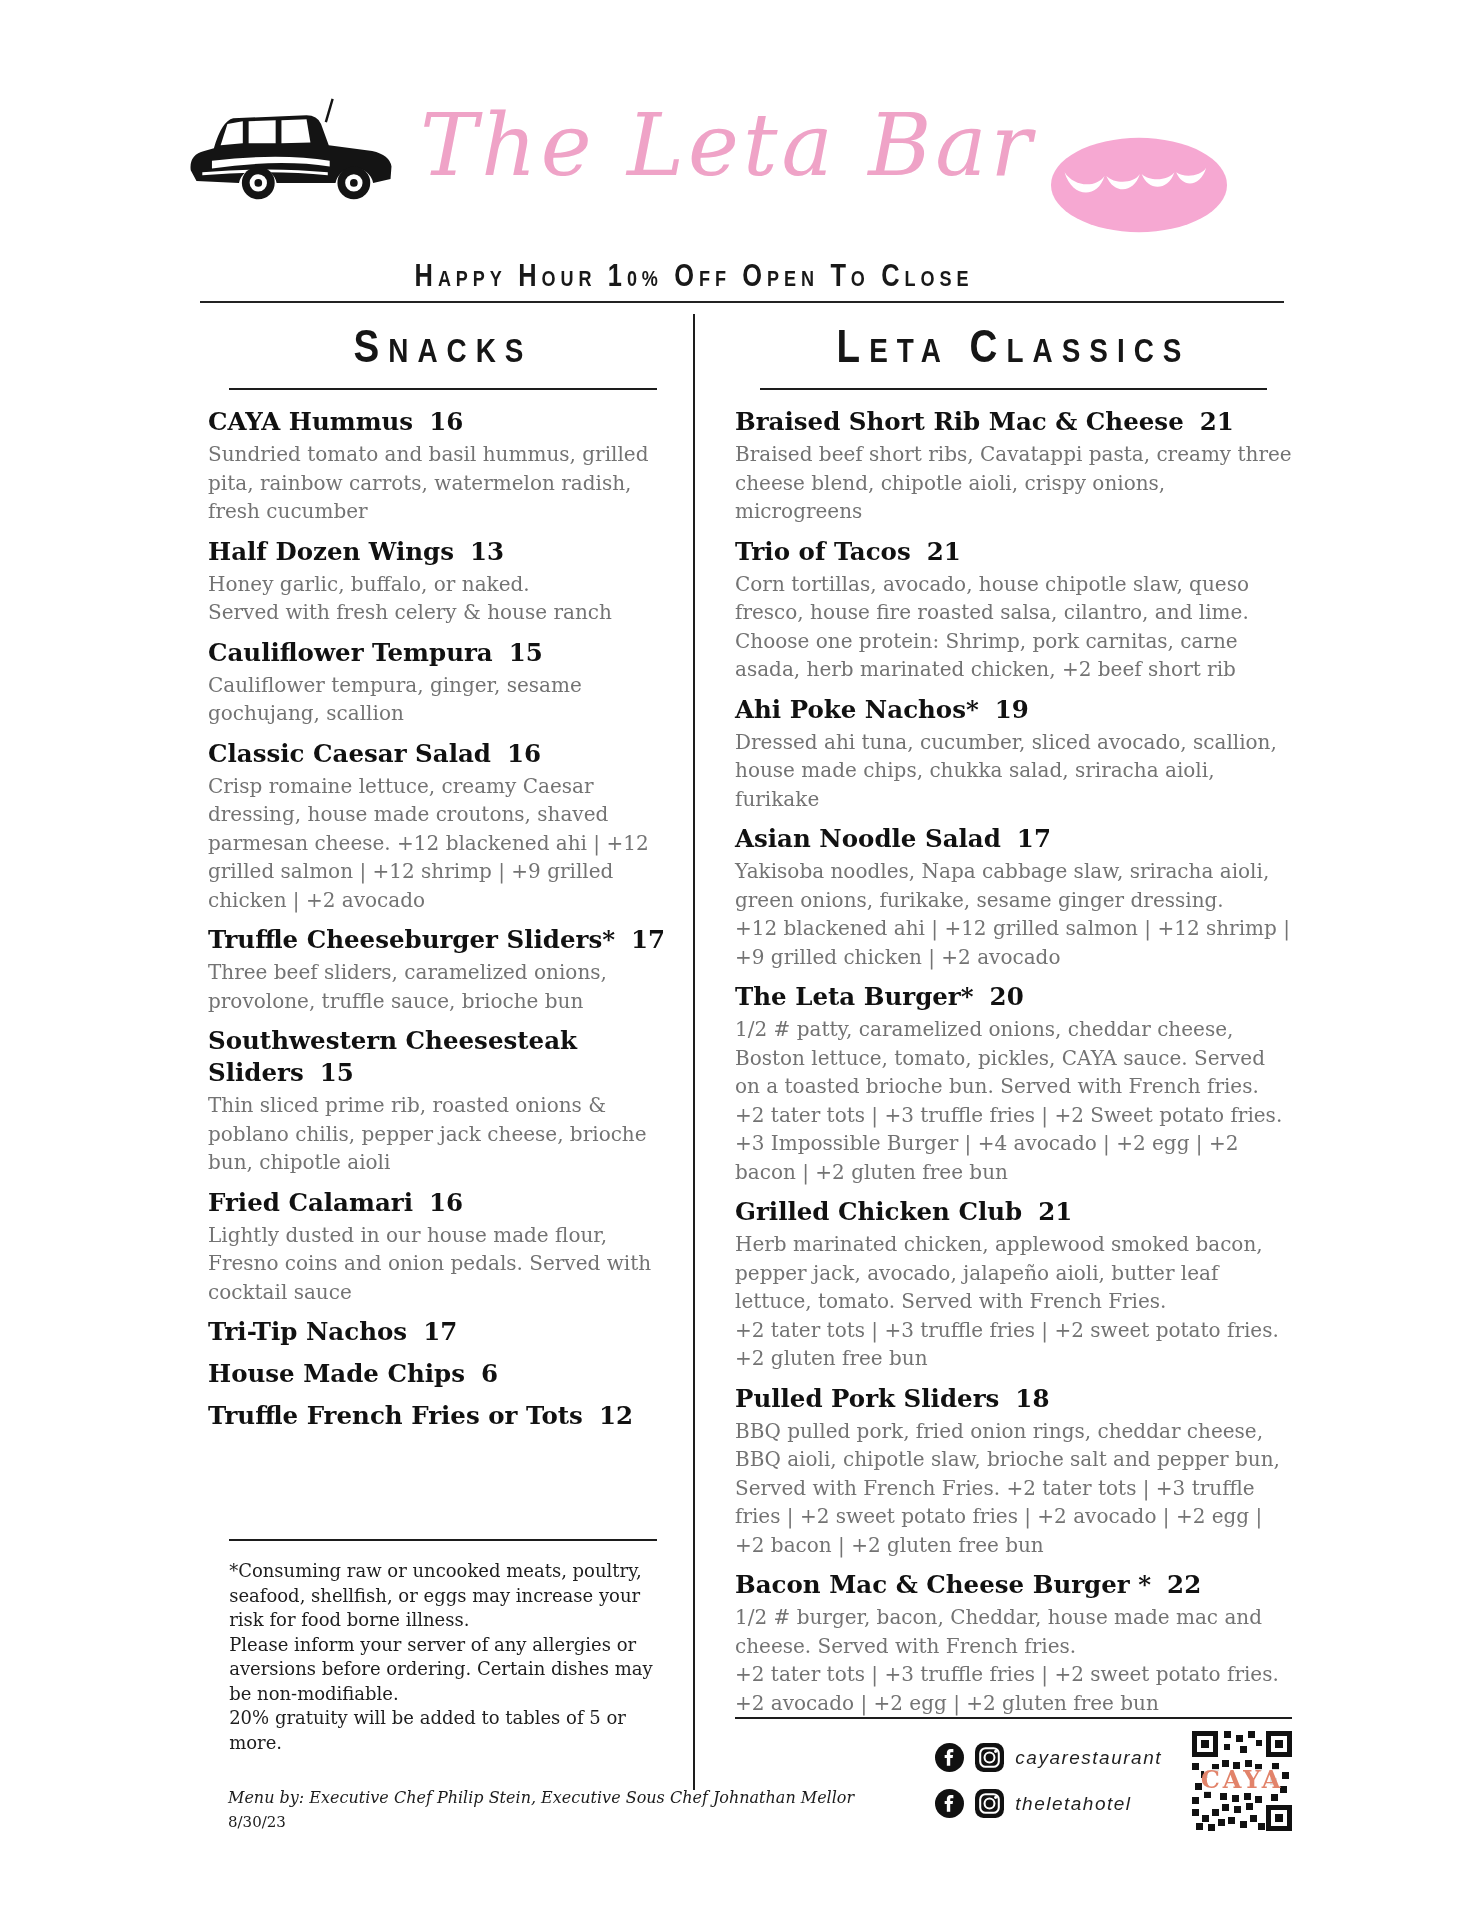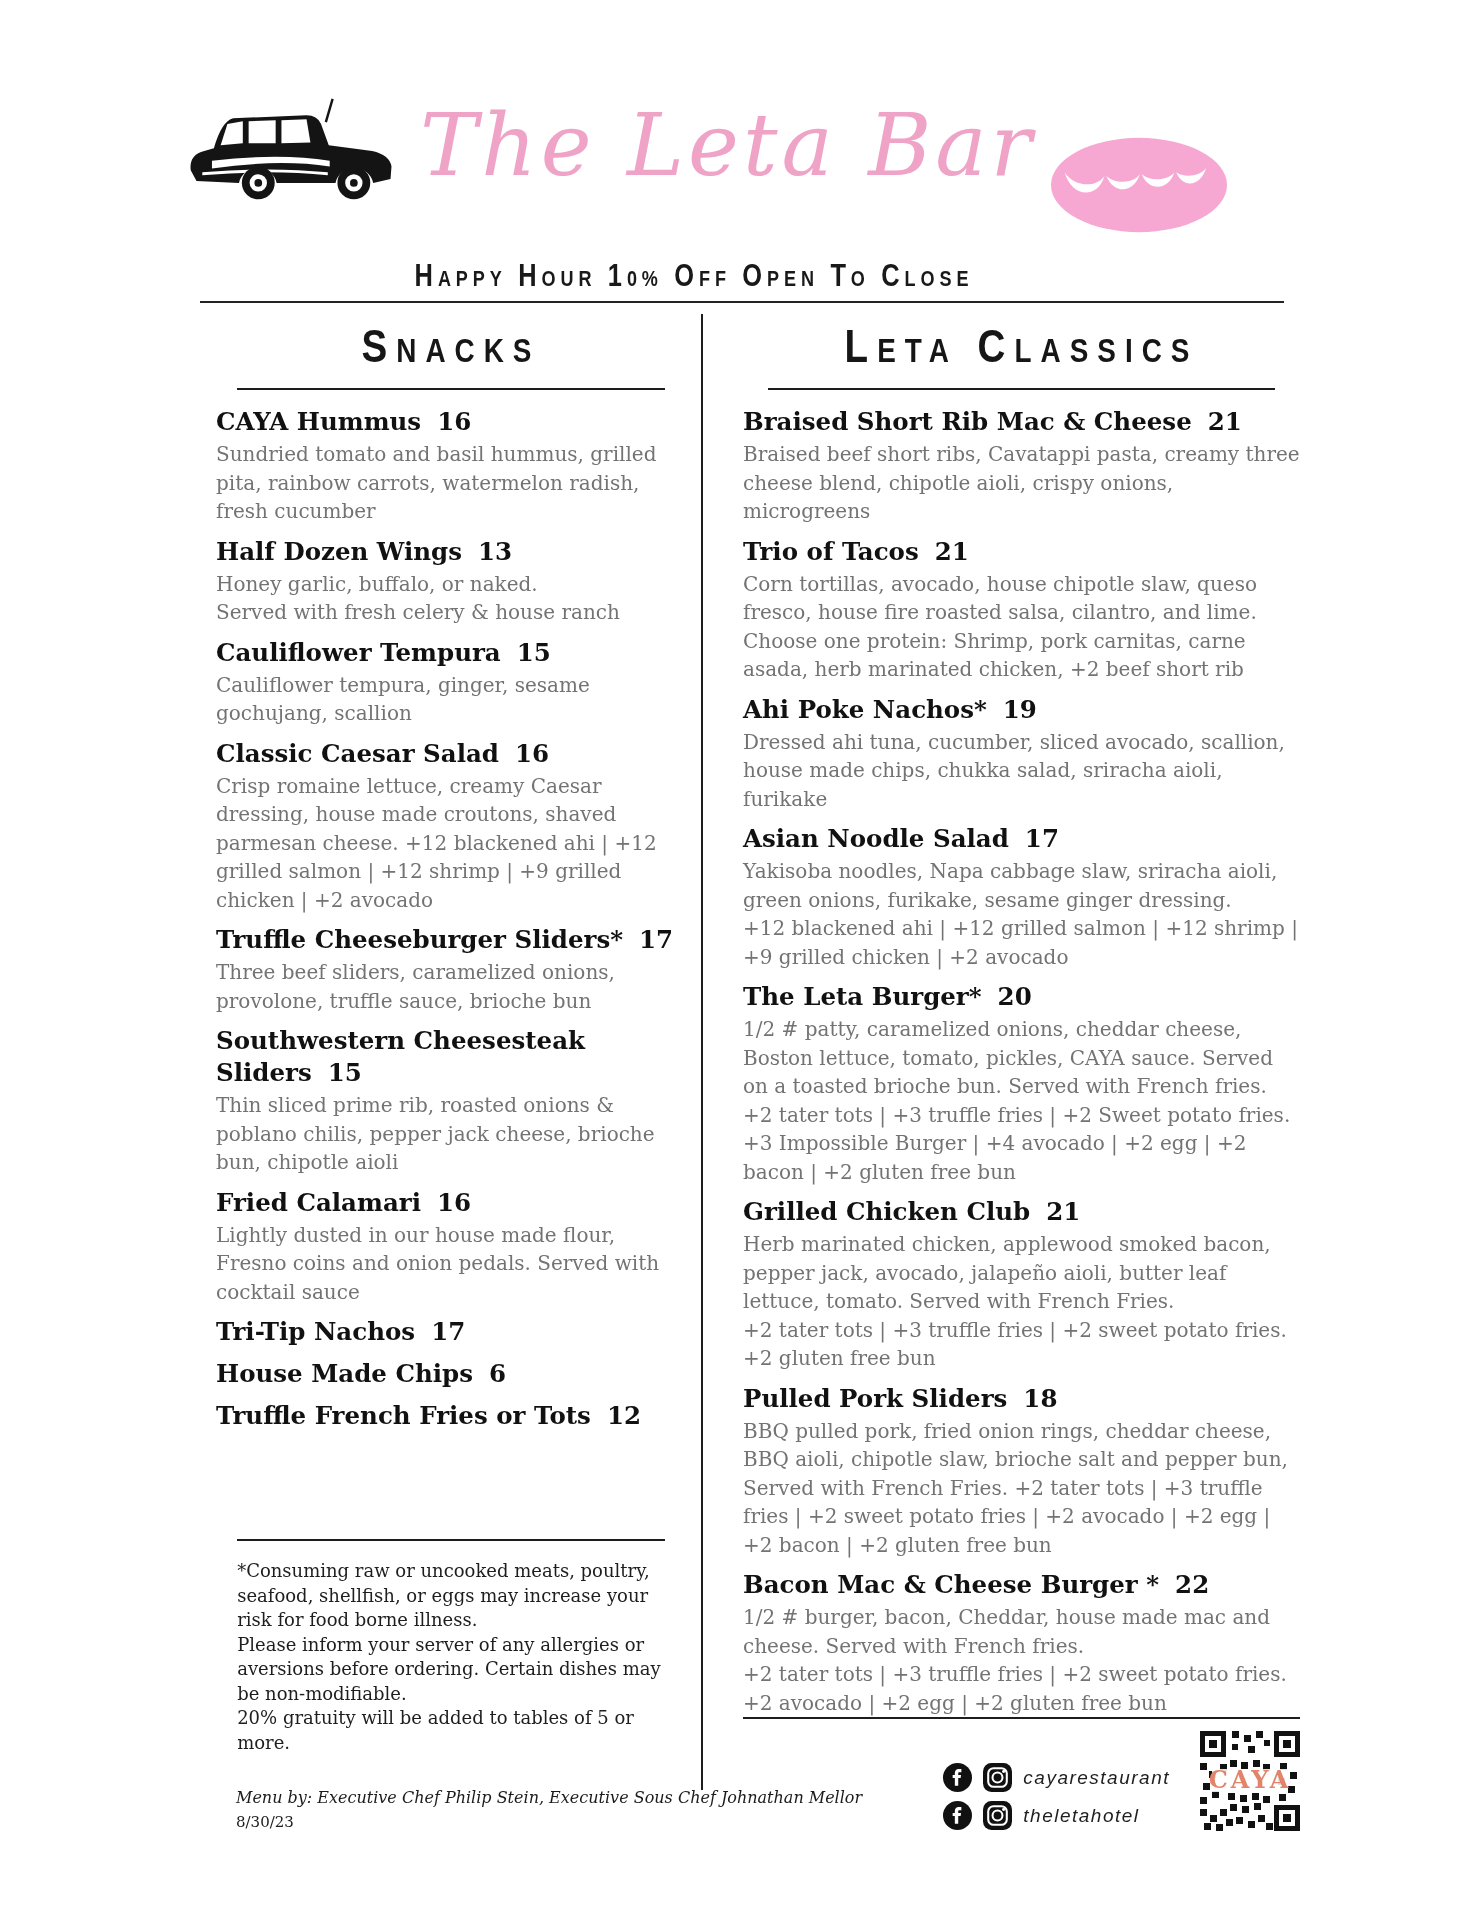--- a/index.html
+++ b/index.html
@@ -21,21 +21,21 @@
          font-size:86px;line-height:150px;color:var(--pink);letter-spacing:4px;white-space:nowrap;}
   .badge{position:absolute;left:1048px;top:136px;width:182px;height:98px;}
   .tagline{position:absolute;left:152px;top:258px;width:1084px;text-align:center;
            font-family:"Liberation Sans",sans-serif;font-weight:700;color:#191919;
            font-size:22px;transform:scaleX(.82);}
   .tagline .word{margin:0 7px;letter-spacing:6px;}
   .tagline .cap{font-size:31px;}
   .header-rule{position:absolute;left:200px;top:301px;width:1084px;height:2px;background:#232323;}
 
   
-  .cols{position:absolute;left:216px;top:314px;width:1084px;display:flex;align-items:stretch;}
+  .cols{position:absolute;left:208px;top:314px;width:1084px;display:flex;align-items:stretch;}
   .col-left{width:470px;min-height:1490px;display:flex;flex-direction:column;}
   .vdiv{width:2px;background:#1d1d1d;height:1476px;margin-left:15px;flex:0 0 2px;}
   .col-right{flex:1;padding-left:40px;min-height:1380px;display:flex;flex-direction:column;}
 
   .sec-title{margin:6px 0 0;text-align:center;font-family:"Liberation Sans",sans-serif;
              font-weight:700;color:#161616;font-size:34px;line-height:52px;transform:scaleX(.82);}
   .sec-title .word{margin:0 12px;letter-spacing:11px;}
   .sec-title .cap{font-size:47px;}
   .sec-rule{height:2px;background:#1d1d1d;width:91%;margin:12px auto 6px;}
 
@@ -49,21 +49,21 @@
   .left-footer{margin-top:auto;padding-top:0;}
   .footnotes{border-top:2px solid #1d1d1d;width:91%;margin:34px auto 0;padding-top:18px;
              font-size:18px;line-height:24.5px;color:#1e1e1e;}
   .footnotes p{margin:0;white-space:pre-line;}
   .credits{margin-top:33px;padding-left:20px;font-style:italic;font-size:16px;white-space:nowrap;position:relative;z-index:2;}
   .credit-date{margin-top:6px;padding-left:20px;font-size:15px;}
 
   
   .social-block{margin-top:auto;border-top:2px solid #1d1d1d;padding-top:12px;
                 display:flex;justify-content:flex-end;align-items:flex-start;gap:30px;}
-  .social-rows{display:flex;flex-direction:column;gap:9px;margin-top:32px;}
+  .social-rows{display:flex;flex-direction:column;gap:17px;margin-top:12px;}
   .social-row{display:flex;align-items:center;gap:11px;}
   .social-row .icon{width:29px;height:29px;display:inline-block;}
   .handle{font-family:"Liberation Sans",sans-serif;font-style:italic;font-size:19px;
           letter-spacing:1.5px;color:#1f1f1f;}
   .qr{width:100px;height:100px;}
 </style>
 </head>
 <body>
 
 <div class="page">

